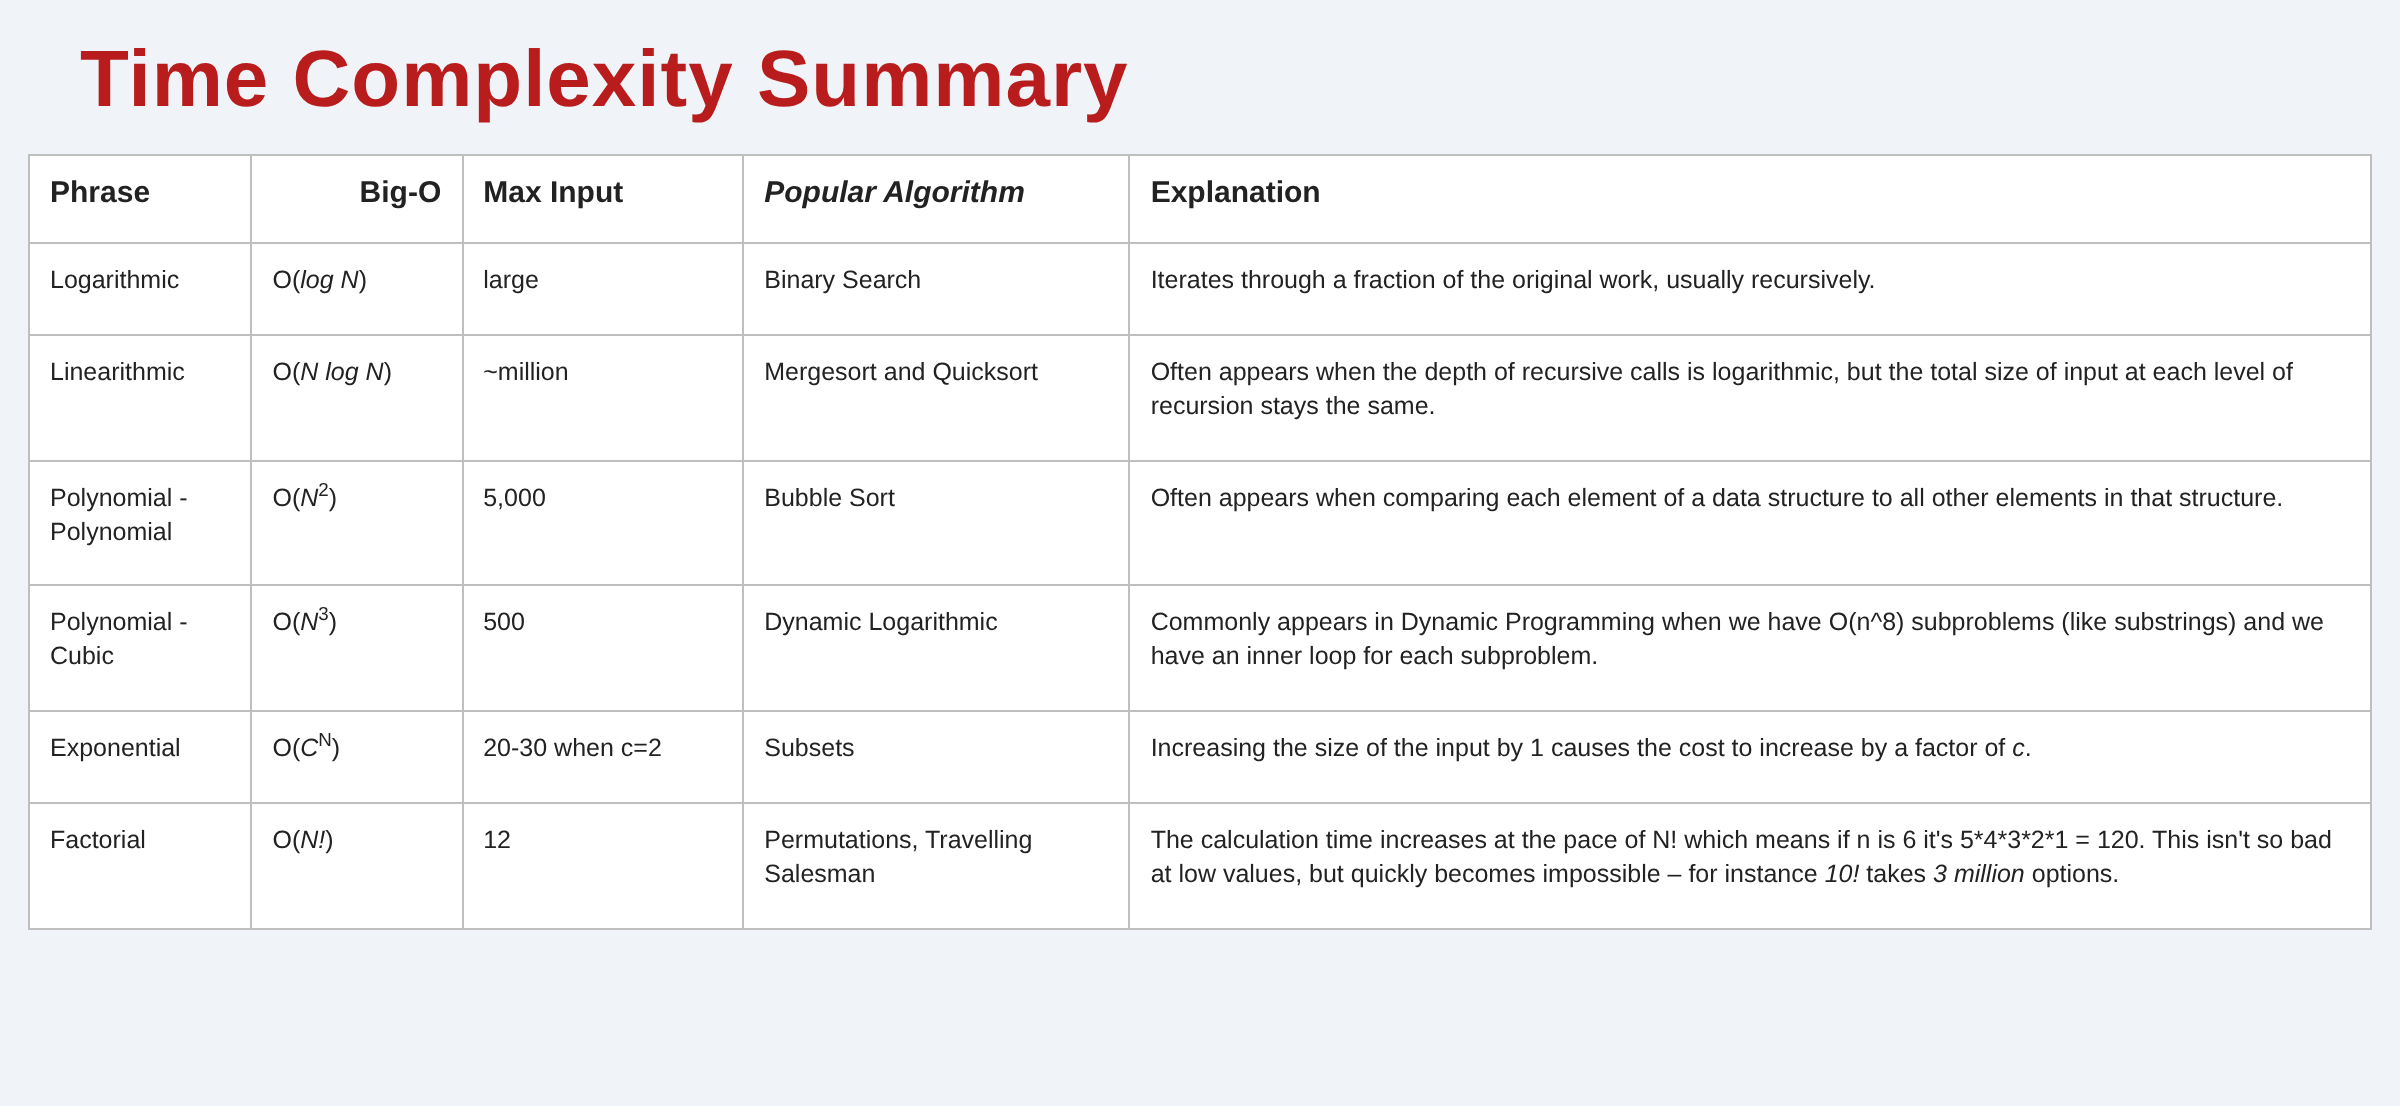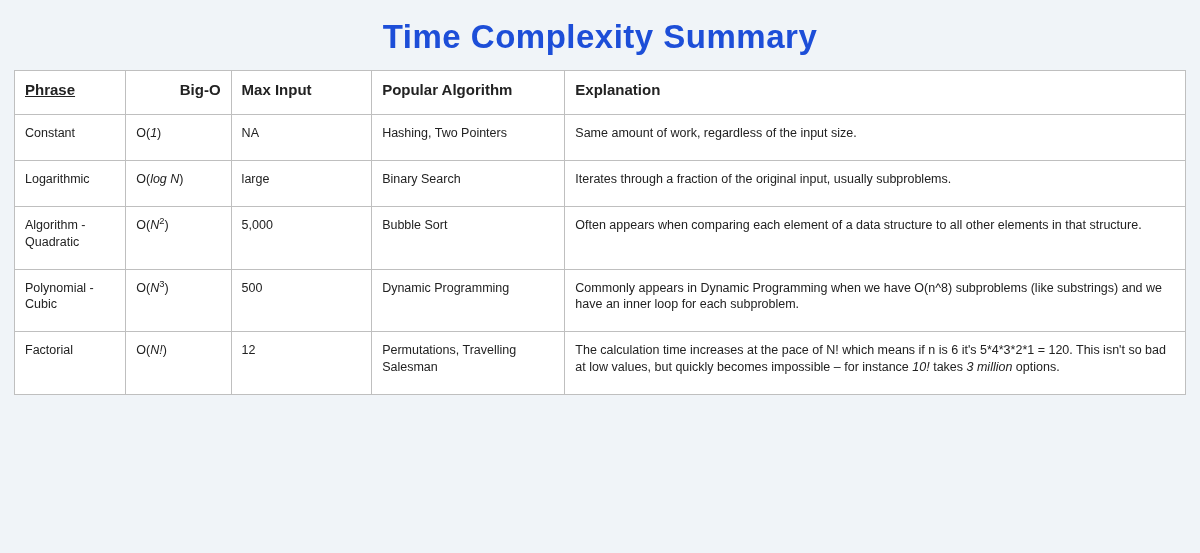--- a/index.html
+++ b/index.html
@@ -11,26 +11,25 @@
       font-family: Arial, Helvetica, sans-serif;
       background: #f0f4f8;
       width: 1200px;
       height: 553px;
       overflow: hidden;
     }
     .header-area {
       padding: 18px 40px 14px 40px;
     }
     h1 {
-      font-size: 33px;
+      font-size: 40px;
       font-weight: 800;
       letter-spacing: 0.5px;
-      color: #1d4ed8;
+      color: #b91c1c;
       font-family: -apple-system, BlinkMacSystemFont, "Segoe UI", Arial, sans-serif;
-      text-align: center;
     }
     .table-wrap {
       padding: 0 14px;
     }
     table {
       width: 100%;
       border-collapse: collapse;
       background: #ffffff;
       font-size: 12.5px;
       color: #222;
@@ -42,24 +41,24 @@
     }
     th {
       font-weight: 700;
       font-size: 15px;
       padding: 10px 10px 16px 10px;
     }
     td {
       padding: 10px 10px 18px 10px;
       line-height: 1.35;
     }
-    .col-phrase  { width: 9.5%; text-decoration: underline; }
+    .col-phrase  { width: 9.5%; }
     .col-bigo    { width: 9%; text-align: right; }
     .col-max     { width: 12%; margin-left: 28px; }
-    .col-algo    { width: 16.5%; }
+    .col-algo    { width: 16.5%; font-style: italic; }
     .col-expl    { width: 53%; }
     .ital { font-style: italic; }
     sup { font-size: 0.75em; vertical-align: super; line-height: 0; }
   </style>
 </head>
 <body>
 
 <div class="header-area">
   <h1>Time Complexity Summary</h1>
 </div>
@@ -69,47 +68,54 @@
     <thead>
       <tr>
         <th class="col-phrase">Phrase</th>
         <th class="col-bigo">Big-O</th>
         <th class="col-max">Max Input</th>
         <th class="col-algo">Popular Algorithm</th>
         <th class="col-expl">Explanation</th>
       </tr>
     </thead>
     <tbody id="table-body">
-    <tr>
-          <td>Constant</td>
-          <td>O(<span class="ital">1</span>)</td>
-          <td>NA</td>
-          <td>Hashing, Two Pointers</td>
-          <td>Same amount of work, regardless of the input size.</td>
-        </tr>
         <tr>
           <td>Logarithmic</td>
           <td>O(<span class="ital">log N</span>)</td>
           <td>large</td>
           <td>Binary Search</td>
-          <td>Iterates through a fraction of the original input, usually subproblems.</td>
+          <td>Iterates through a fraction of the original work, usually recursively.</td>
         </tr>
         <tr>
-          <td>Algorithm - Quadratic</td>
+          <td>Linearithmic</td>
+          <td>O(<span class="ital">N log N</span>)</td>
+          <td>~million</td>
+          <td>Mergesort and Quicksort</td>
+          <td>Often appears when the depth of recursive calls is logarithmic, but the total size of input at each level of recursion stays the same.</td>
+        </tr>
+        <tr>
+          <td>Polynomial - Polynomial</td>
           <td>O(<span class="ital">N</span><sup>2</sup>)</td>
           <td>5,000</td>
           <td>Bubble Sort</td>
           <td>Often appears when comparing each element of a data structure to all other elements in that structure.</td>
         </tr>
         <tr>
           <td>Polynomial - Cubic</td>
           <td>O(<span class="ital">N</span><sup>3</sup>)</td>
           <td>500</td>
-          <td>Dynamic Programming</td>
+          <td>Dynamic Logarithmic</td>
           <td>Commonly appears in Dynamic Programming when we have O(n^8) subproblems (like substrings) and we have an inner loop for each subproblem.</td>
+        </tr>
+        <tr>
+          <td>Exponential</td>
+          <td>O(<span class="ital">C</span><sup>N</sup>)</td>
+          <td>20-30 when c=2</td>
+          <td>Subsets</td>
+          <td>Increasing the size of the input by 1 causes the cost to increase by a factor of <span class="ital">c</span>.</td>
         </tr>
         <tr>
           <td>Factorial</td>
           <td>O(<span class="ital">N!</span>)</td>
           <td>12</td>
           <td>Permutations, Travelling Salesman</td>
           <td>The calculation time increases at the pace of N! which means if n is 6 it's 5*4*3*2*1 = 120. This isn't so bad at low values, but quickly becomes impossible – for instance <span class="ital">10!</span> takes <span class="ital">3 million</span> options.</td>
         </tr>
       </tbody>
   </table>

